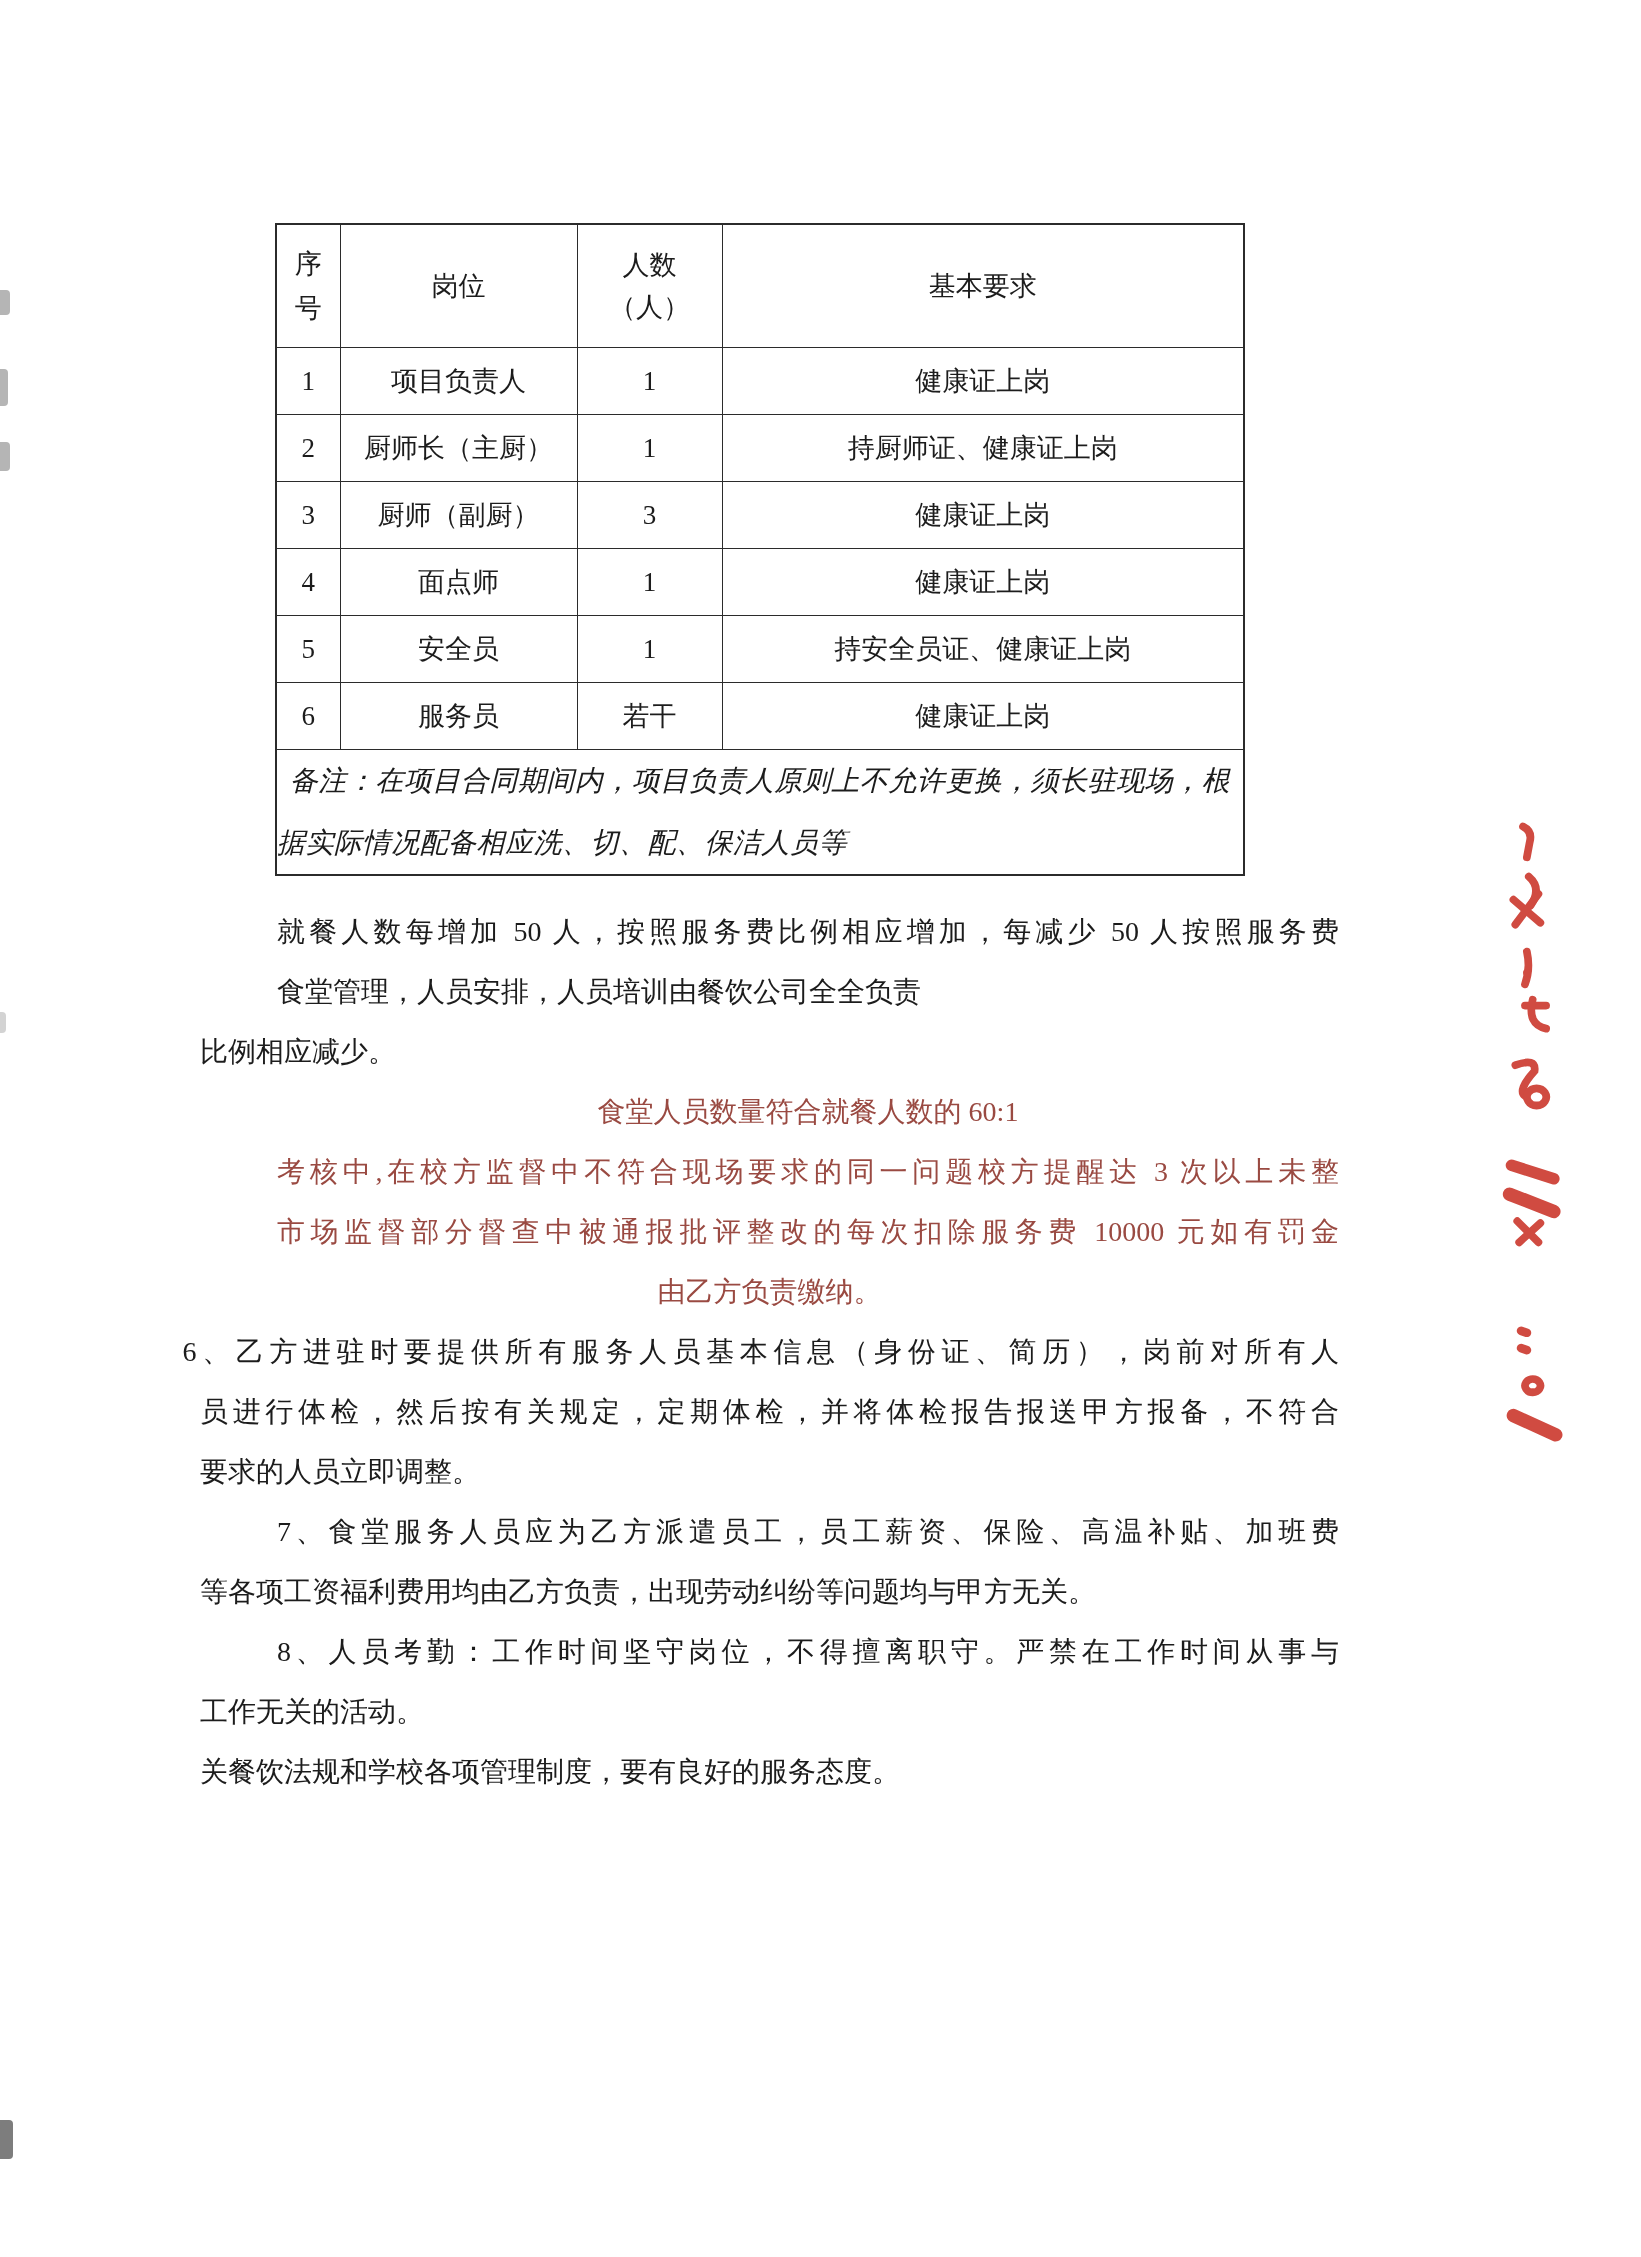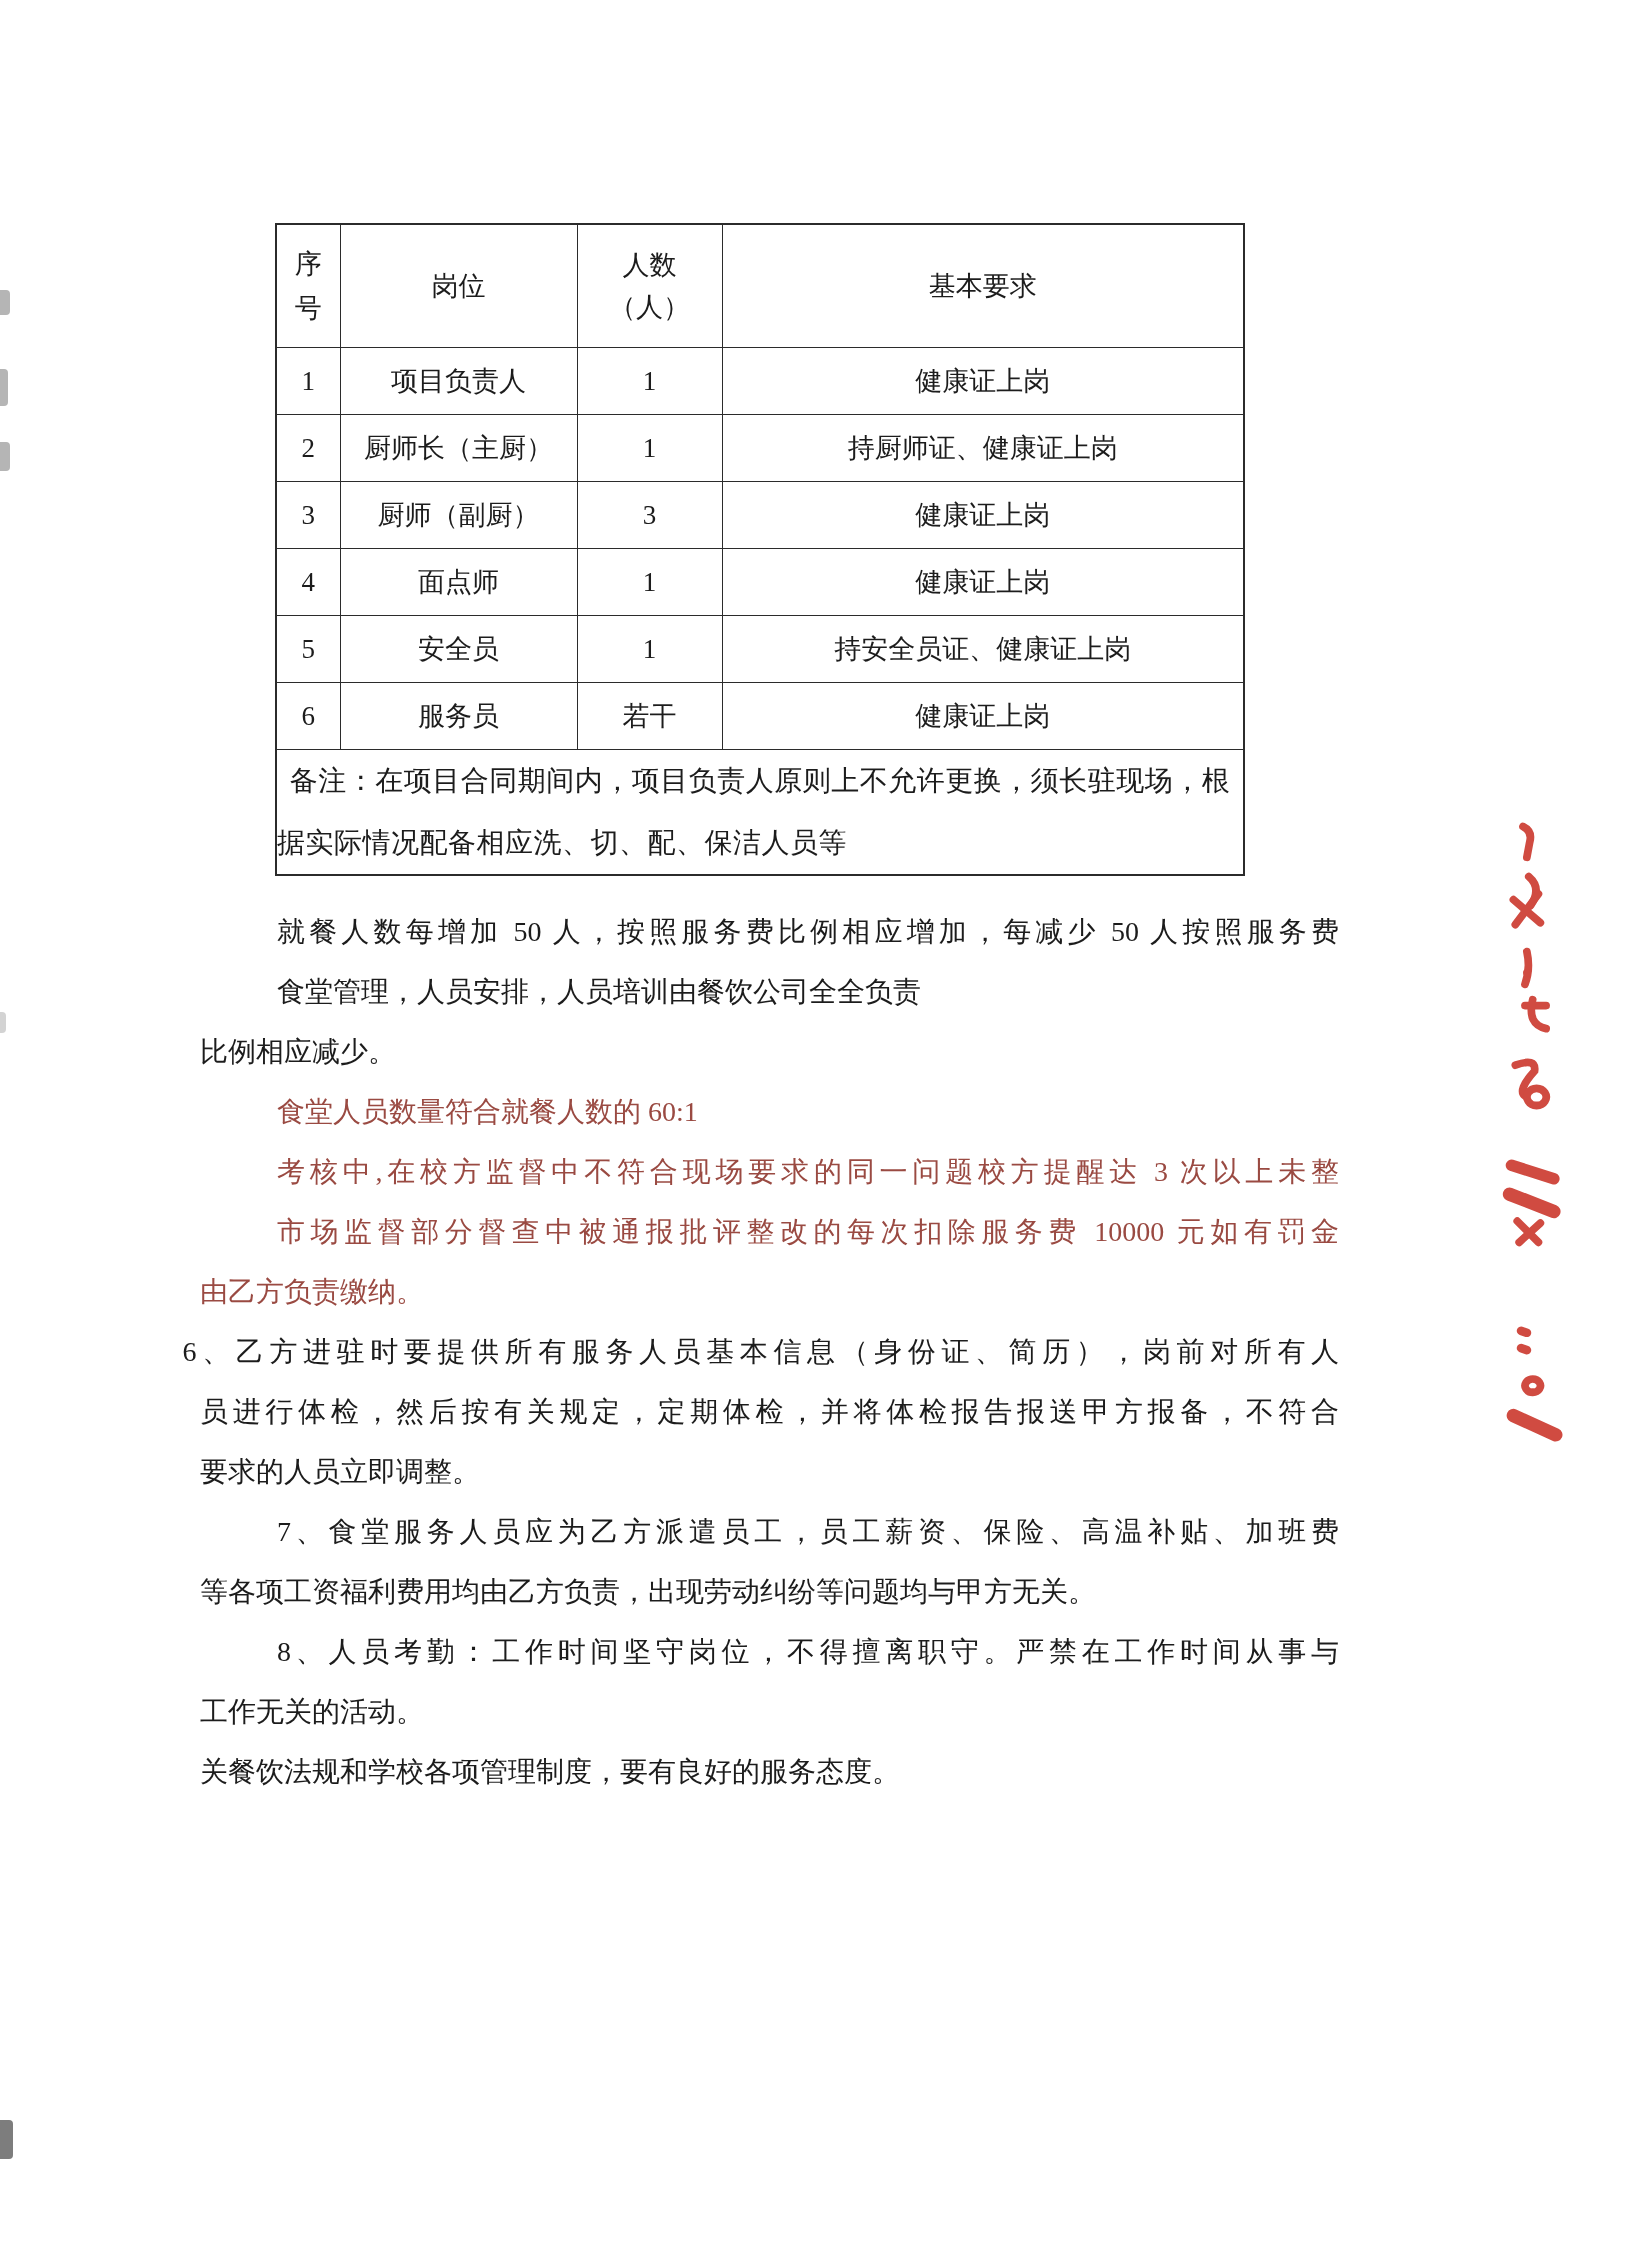--- a/index.html
+++ b/index.html
@@ -40,41 +40,42 @@
   .th-count-inner div{line-height:42px;}
   tbody td{height:66px;line-height:29px;}
   tfoot td{
     text-align:justify;
     text-align-last:left;
     font-weight:bold;
     font-size:28px;
     line-height:62px;
     padding:7.7px 15.4px 9.7px 15.4px;
     letter-spacing:0.5px;
+    font-style:italic;
   }
   
   .paragraphs{
     position:absolute;left:200px;top:902px;
     width:1139px;
   }
   .pline{
     height:60px;line-height:60px;
     font-size:28px;
     white-space:nowrap;
     color:var(--ink);
   }
   .pline.fill{
     white-space:normal;
     text-align:justify;
     text-align-last:justify;
   }
   .pline.indent{padding-left:77px;}
   .pline.fill.indent{padding-left:0;text-indent:77px;}
   .pline.outdent{margin-left:-17.4px;}
-  .pline.red{color:var(--red-text);}
+  .pline.red{color:var(--red-text);text-align:center;}
   
   .stamp{position:absolute;left:1498px;top:816px;}
   
   .smudge{position:absolute;left:0;background:#b5b5b5;border-radius:0 3.9px 3.9px 0;}
   .smudge.s1{top:290px;width:9.7px;height:25px;}
   .smudge.s2{top:369px;width:7.7px;height:37px;}
   .smudge.s3{top:442px;width:9.7px;height:29px;}
   .smudge.s4{top:1012px;width:5.8px;height:21px;opacity:.6;}
   .smudge.s5{top:2120px;width:12.6px;height:39px;background:#7d7d7d;}
 </style>

